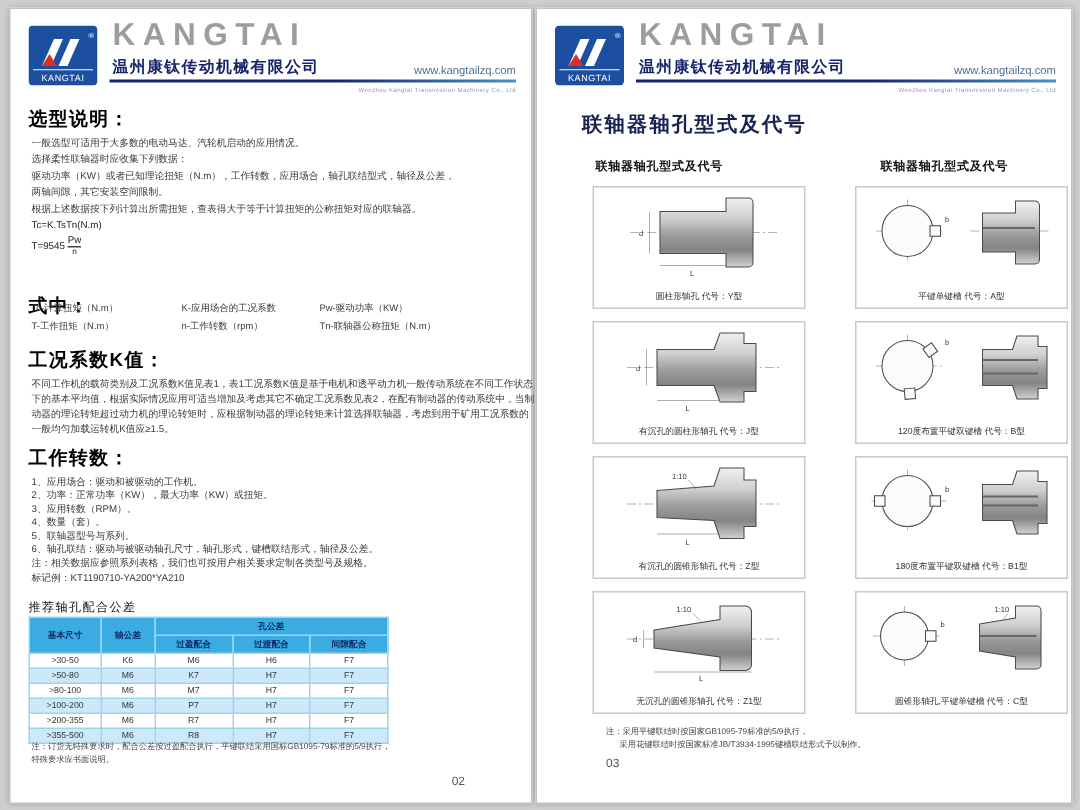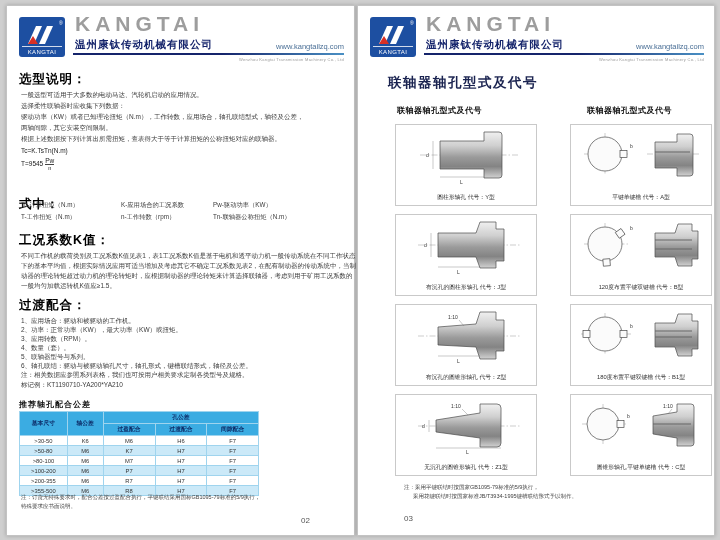--- a/index.html
+++ b/index.html
@@ -23,21 +23,21 @@
   
   .sec-title{position:absolute;left:12px;font-size:12.5px;font-weight:bold;color:#000;letter-spacing:1px;}
   .tline{position:absolute;left:14px;right:10px;font-size:6.5px;color:#3a3a3a;white-space:nowrap;}
   .formula{position:absolute;left:14px;font-size:6.5px;color:#222;}
   .frac{display:inline-block;vertical-align:middle;text-align:center;margin-left:2px;}
   .frac .den{display:block;border-top:.5px solid #444;font-size:5.5px;}
   .term{display:inline-block;font-size:6.3px;color:#3a3a3a;white-space:nowrap;}
   .term.c0{width:100px;} .term.c1{width:92px;}
 
   
-  .tbl-title{position:absolute;left:12px;top:393px;font-size:8px;font-weight:bold;color:#111;letter-spacing:1px;}
+  .tbl-title{position:absolute;left:12px;top:393px;font-size:8px;font-weight:normal;color:#111;letter-spacing:1px;}
   table.fit{position:absolute;left:12px;top:405px;width:240px;border-collapse:collapse;table-layout:fixed;}
   table.fit th,table.fit td{border:1px solid #9fd4ee;font-size:5.8px;text-align:center;padding:0;}
   table.fit th{background:#3bace2;color:#0c2a66;font-weight:bold;height:11px;}
   table.fit td{height:9px;color:#333;}
   table.fit tr.alt td{background:#cbe9f8;}
 
   .footnote{position:absolute;left:14px;font-size:5.5px;color:#444;white-space:nowrap;}
 
   
   .rp-title{position:absolute;left:30px;top:68px;font-size:13.5px;font-weight:bold;color:#1a2350;letter-spacing:1.5px;}
@@ -106,21 +106,21 @@
     <div class="tline" style="top:207px">
       <span class="term c0">T-工作扭矩（N.m）</span><span class="term c1">n-工作转数（rpm）</span><span class="term">Tn-联轴器公称扭矩（N.m）</span>
     </div>
 
     <div class="sec-title" style="top:226px">工况系数K值：</div>
     <div class="tline" style="top:246px">不同工作机的载荷类别及工况系数K值见表1，表1工况系数K值是基于电机和透平动力机一般传动系统在不同工作状态</div>
     <div class="tline" style="top:256px">下的基本平均值，根据实际情况应用可适当增加及考虑其它不确定工况系数见表2，在配有制动器的传动系统中，当制</div>
     <div class="tline" style="top:266px">动器的理论转矩超过动力机的理论转矩时，应根据制动器的理论转矩来计算选择联轴器，考虑到用于矿用工况系数的</div>
     <div class="tline" style="top:276px">一般均匀加载运转机K值应≥1.5。</div>
 
-    <div class="sec-title" style="top:291px">过渡配合：</div>
+    <div class="sec-title" style="top:291px">工作转数：</div>
     <div class="tline" style="top:311px">1、应用场合：驱动和被驱动的工作机。</div>
     <div class="tline" style="top:320px">2、功率：正常功率（KW），最大功率（KW）或扭矩。</div>
     <div class="tline" style="top:329px">3、应用转数（RPM）。</div>
     <div class="tline" style="top:338px">4、数量（套）。</div>
     <div class="tline" style="top:347px">5、联轴器型号与系列。</div>
     <div class="tline" style="top:356px">6、轴孔联结：驱动与被驱动轴孔尺寸，轴孔形式，键槽联结形式，轴径及公差。</div>
     <div class="tline" style="top:365px">注：相关数据应参照系列表格，我们也可按用户相关要求定制各类型号及规格。</div>
     <div class="tline" style="top:375px">标记例：KT1190710-YA200*YA210</div>
 
     <div class="tbl-title">推荐轴孔配合公差</div>
@@ -323,15 +323,15 @@
         <path class="part" d="M82,20 L106,16 v-8 h14 a3,3 0 0 1 3,3 v36 a3,3 0 0 1 -3,3 h-14 v-8 L82,38 z"></path>
         <text class="dimtxt" x="92" y="12">1:10</text>
         <line class="dim" x1="101" y1="13" x2="97" y2="18"></line>
         <line class="groove" x1="82" y1="28" x2="120" y2="28"></line>
       </svg>
       <div class="cap">圆锥形轴孔,平键单键槽  代号：C型</div>
     </div>
 
     <div class="rnote" style="left:46px;top:478px">注：采用平键联结时按国家GB1095-79标准的5/9执行，</div>
     <div class="rnote" style="left:55px;top:487px">采用花键联结时按国家标准JB/T3934-1995键槽联结形式予以制作。</div>
-    <div class="pagenum" style="left:46px;bottom:12px">03</div>
+    <div class="pagenum" style="left:46px;bottom:22px">03</div>
   </div>
 </div>
 
 </body></html>

